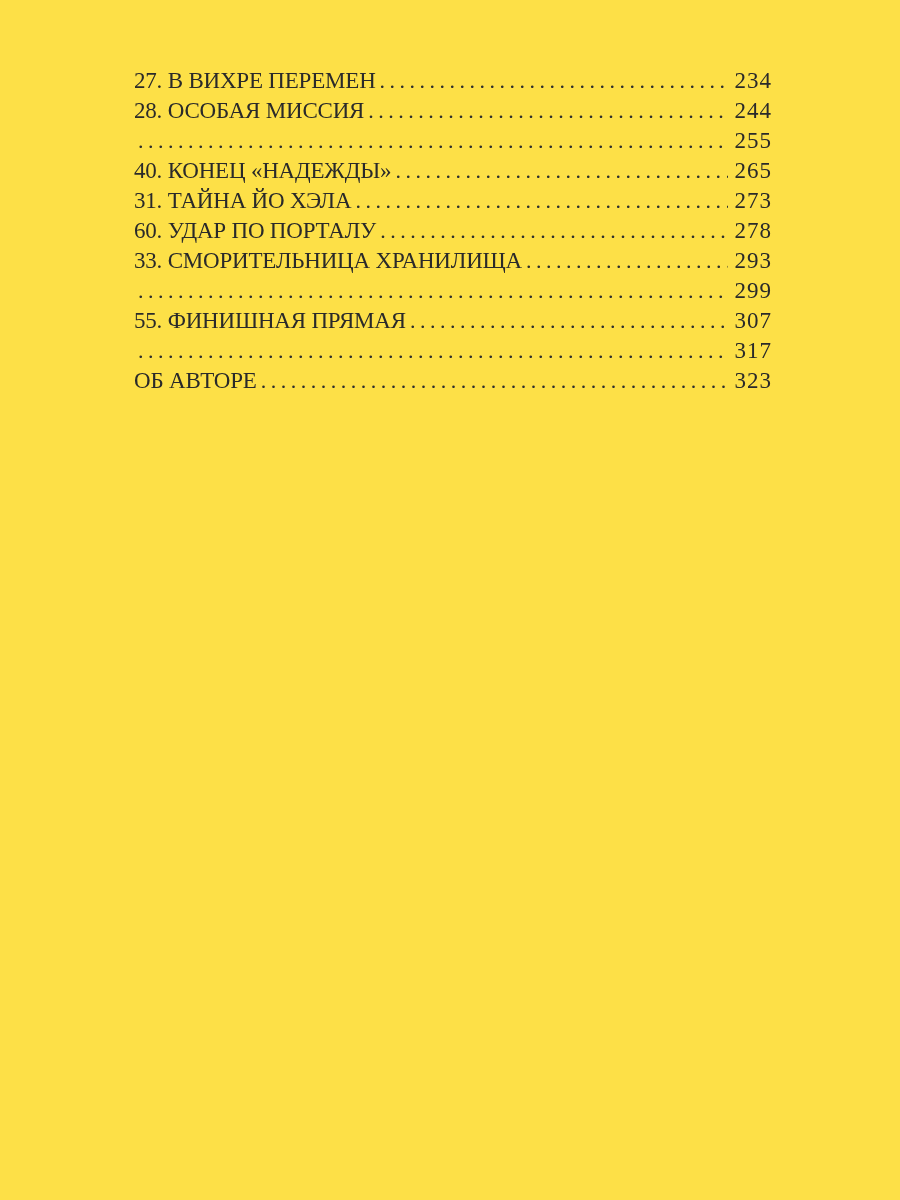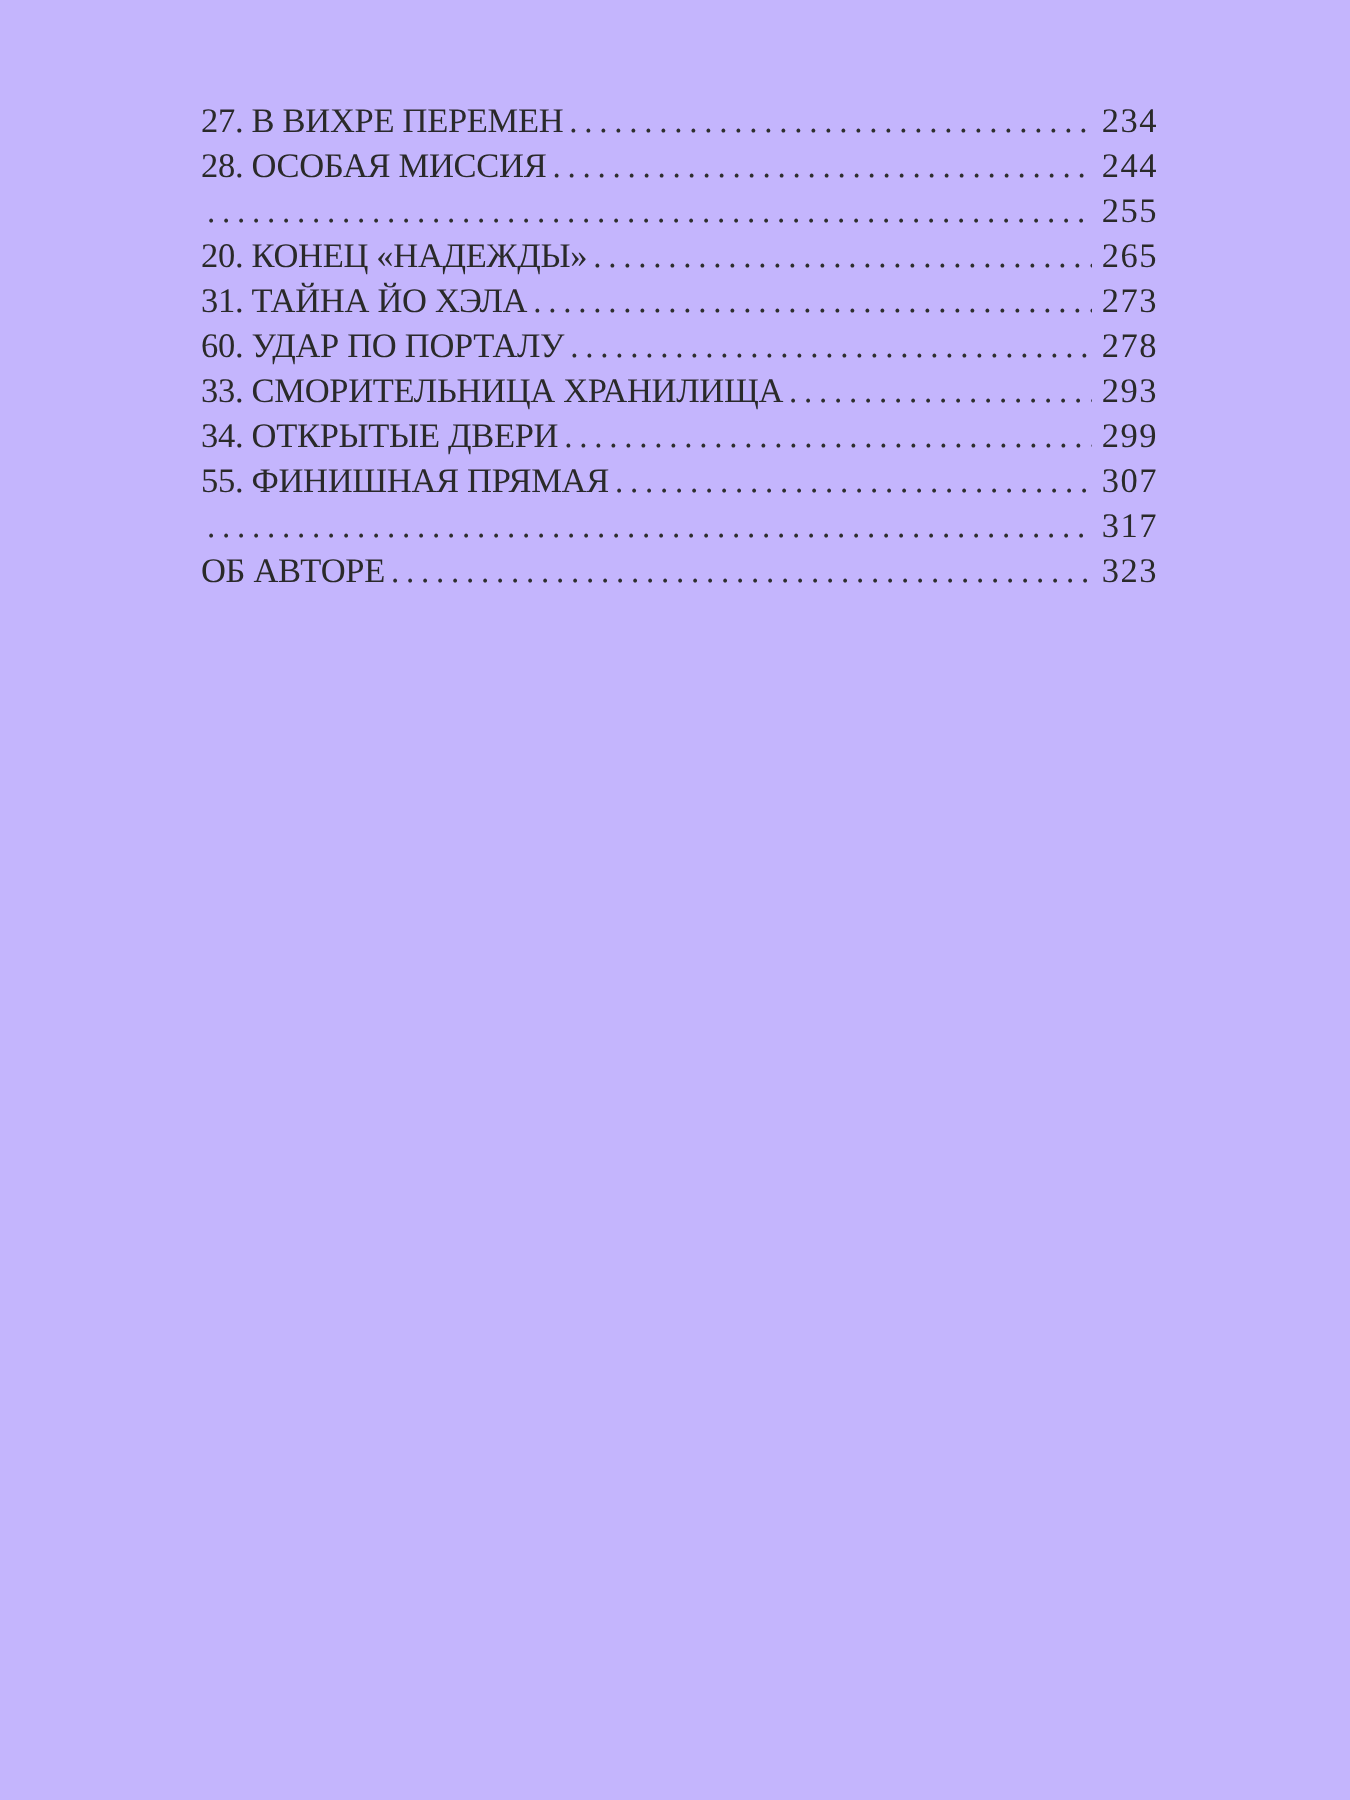--- a/index.html
+++ b/index.html
@@ -4,21 +4,21 @@
 <style>
   html, body {
     margin: 0;
     padding: 0;
     background: #ffffff;
   }
   .page {
     position: relative;
     width: 900px;
     height: 1200px;
-    background: #c4b5fd;
+    background: #fde047;
     overflow: hidden;
     font-family: "Liberation Serif", "DejaVu Serif", serif;
     color: #2a2a2a;
   }
   .toc {
     position: absolute;
     top: 66px;
     left: 134px;
     right: 128px;
   }
@@ -65,21 +65,21 @@
     <span class="toc-leader" aria-hidden="true">........................................................................................................................</span>
     <span class="toc-pagenum">244</span>
   </div>
 
   <div class="toc-row">
     <span class="toc-leader" aria-hidden="true">........................................................................................................................</span>
     <span class="toc-pagenum">255</span>
   </div>
 
   <div class="toc-row">
-    <span class="toc-title">20. КОНЕЦ «НАДЕЖДЫ»</span>
+    <span class="toc-title">40. КОНЕЦ «НАДЕЖДЫ»</span>
     <span class="toc-leader" aria-hidden="true">........................................................................................................................</span>
     <span class="toc-pagenum">265</span>
   </div>
 
   <div class="toc-row">
     <span class="toc-title">31. ТАЙНА ЙО ХЭЛА</span>
     <span class="toc-leader" aria-hidden="true">........................................................................................................................</span>
     <span class="toc-pagenum">273</span>
   </div>
 
@@ -89,21 +89,20 @@
     <span class="toc-pagenum">278</span>
   </div>
 
   <div class="toc-row">
     <span class="toc-title">33. СМОРИТЕЛЬНИЦА ХРАНИЛИЩА</span>
     <span class="toc-leader" aria-hidden="true">........................................................................................................................</span>
     <span class="toc-pagenum">293</span>
   </div>
 
   <div class="toc-row">
-    <span class="toc-title">34. ОТКРЫТЫЕ ДВЕРИ</span>
     <span class="toc-leader" aria-hidden="true">........................................................................................................................</span>
     <span class="toc-pagenum">299</span>
   </div>
 
   <div class="toc-row">
     <span class="toc-title">55. ФИНИШНАЯ ПРЯМАЯ</span>
     <span class="toc-leader" aria-hidden="true">........................................................................................................................</span>
     <span class="toc-pagenum">307</span>
   </div>
 

